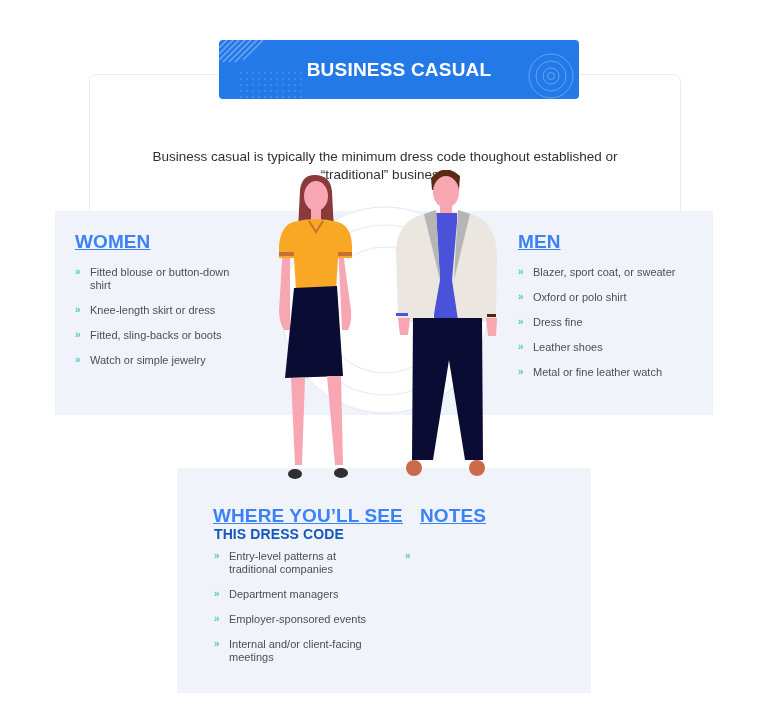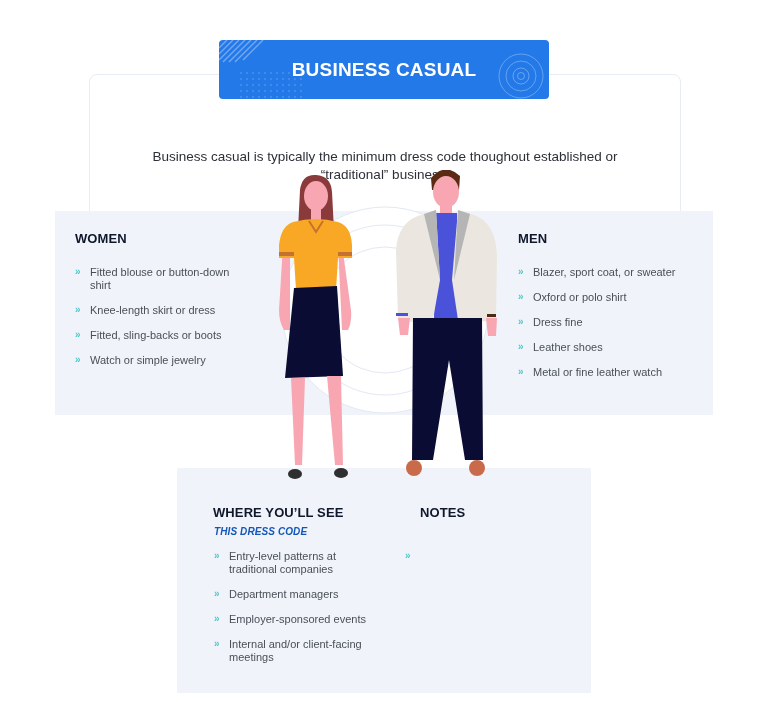--- a/index.html
+++ b/index.html
@@ -4,21 +4,21 @@
 <style>
   * { box-sizing: border-box; margin: 0; padding: 0; }
   html, body { width: 768px; height: 720px; background: #ffffff; overflow: hidden; }
   body { position: relative; font-family: "Liberation Sans", "DejaVu Sans", sans-serif; color: #3a3d45; }
 
   .top-card {
     position: absolute; left: 89px; top: 74px; width: 592px; height: 160px;
     border: 1px solid #e8ecf5; border-radius: 8px; background: #fff;
   }
   .banner {
-    position: absolute; left: 219px; top: 40px; width: 330px; height: 59px;
+    position: absolute; left: 219px; top: 40px; width: 360px; height: 59px;
     background: #2479e8; border-radius: 4px; overflow: hidden;
     display: flex; align-items: center; justify-content: center;
   }
   .banner-title {
     color: #fff; font-weight: 700; font-size: 19px; letter-spacing: 0.2px; position: relative; z-index: 2;
   }
   .banner-stripes { position: absolute; left: 0; top: 0; width: 50px; height: 30px; z-index: 1; }
   .banner-dots { position: absolute; left: 20px; top: 30px; width: 70px; height: 28px; z-index: 1; }
   .banner-rings { position: absolute; right: -6px; top: 4px; width: 60px; height: 60px; z-index: 1; }
 
@@ -32,24 +32,24 @@
   }
   .bottom-panel {
     position: absolute; left: 177px; top: 468px; width: 414px; height: 225px; background: #f0f4fa;
   }
   .halo {
     position: absolute; left: 385px; top: 310px; width: 0; height: 0;
   }
   .halo svg { position: absolute; left: -110px; top: -110px; }
 
   .heading {
-    position: absolute; color: #0f172a; font-weight: 900; font-size: 13px; letter-spacing: 0.1px;
+    position: absolute; color: #3b82f6; font-weight: 900; font-size: 19px; letter-spacing: 0.1px; text-decoration: underline;
   }
   .subheading {
-    position: absolute; color: #1557b8; font-weight: 700; font-size: 10px; letter-spacing: 0.1px; font-style: italic;
+    position: absolute; color: #1557b8; font-weight: 700; font-size: 14px; letter-spacing: 0.1px;
   }
   ul.list { position: absolute; list-style: none; }
   ul.list li {
     position: relative; padding-left: 15px; font-size: 11px; line-height: 13px; color: #4a4e57; margin-bottom: 12px;
   }
   ul.list li .bullet {
     position: absolute; left: 0; top: -1px; color: #4fc7c9; font-size: 10px; font-weight: 700;
   }
 
   .figures { position: absolute; left: 270px; top: 170px; width: 240px; height: 315px; }

